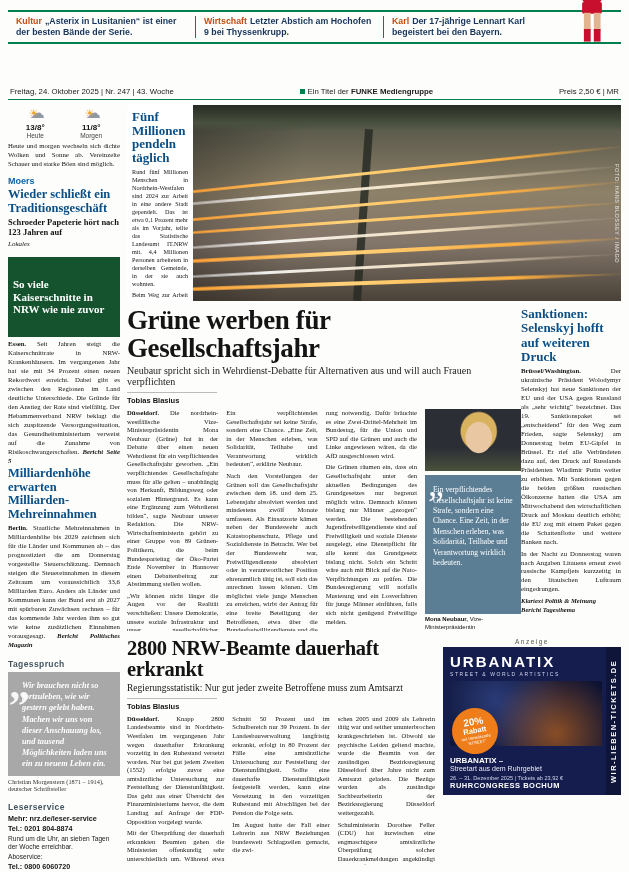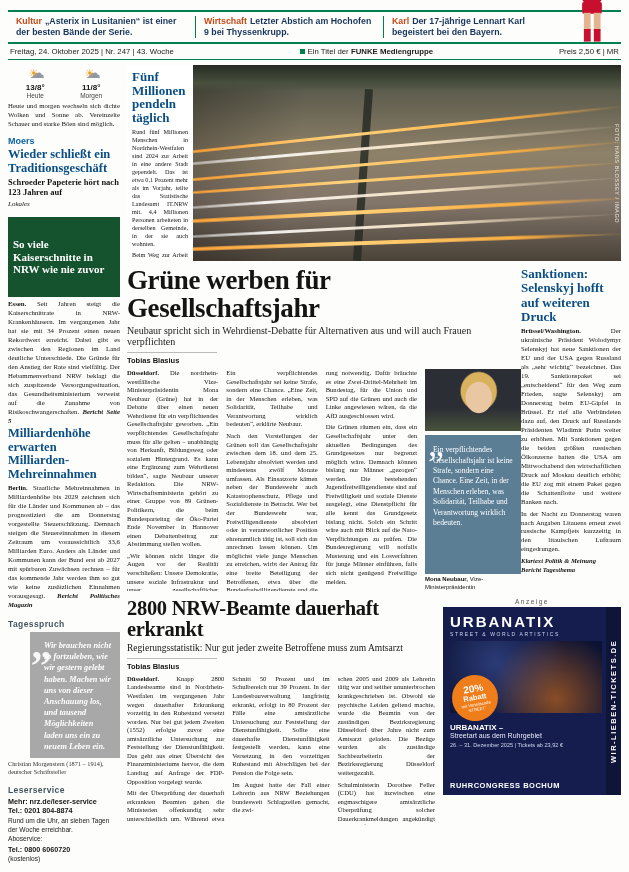--- a/index.html
+++ b/index.html
@@ -35,21 +35,21 @@
   }
   .teaser{ flex:1; padding:0 8px; font-size:8.8px; line-height:1.25; color:#17355b; font-weight:bold; }
   .teaser + .teaser{ border-left:1px solid #00804f; }
   .teaser .t-label{ color:#c64916; font-weight:bold; margin-right:3px; }
   .teaser.sport{ padding-right:58px; }
   .player{ position:absolute; right:2px; top:-52px; }
   
   .dateline{
     display:flex; justify-content:space-between; align-items:flex-end;
     font-family:"Liberation Sans",sans-serif; font-size:7.8px; color:#222;
-    padding:3px 2px; border-bottom:1.5px solid #00804f;
+    padding:3px 2px; border-bottom:1.5px solid #00804f;margin-top:40px;
   }
   .funke-sq{ display:inline-block; width:5px; height:5px; background:#00804f; margin-right:3px; }
   .dl-c strong{ font-weight:bold; }
   
   .content{ display:flex; gap:7px; margin-top:5px; height:786px; }
   .sidebar{ width:112px; flex:none; display:flex; flex-direction:column; }
   .main{ flex:1; min-width:0; display:flex; flex-direction:column; }
   
   .w-row{ display:flex; justify-content:space-around; }
   .w-item{ text-align:center; font-family:"Liberation Sans",sans-serif; }
@@ -60,21 +60,21 @@
   .w-label{ font-size:6.5px; color:#444; }
   .w-text{ font-size:6.8px; line-height:1.3; margin-top:3px; text-align:justify; }
   .kicker{ color:#0d63a8; font-family:"Liberation Sans",sans-serif; font-weight:bold; font-size:9px; margin-top:8px; }
   .s-head{ color:#0a4e86; font-weight:bold; font-size:12.5px; line-height:1.08; margin-top:2px; }
   .s-sub{ font-weight:bold; font-size:8.5px; line-height:1.15; margin-top:3px; }
   .s-ref{ font-style:italic; font-size:7px; margin-top:2px; }
   .bluebox{ background:#14532d; color:#fff; font-weight:bold; font-size:11px; line-height:1.15; padding:21px 5px; margin-top:9px; }
   .s-body{ font-size:6.8px; line-height:1.32; text-align:justify; margin-top:3px; }
   .ref-inline{ font-style:italic; font-weight:bold; }
   .side-label{ font-family:"Liberation Sans",sans-serif; font-weight:bold; font-size:8.5px; color:#44555f; margin-top:9px; letter-spacing:.4px; }
-  .quote-gray{ background:#a8a8a8; color:#fff; font-style:italic; font-weight:bold; font-size:8.3px; line-height:1.35; padding:8px 6px 6px 14px; margin-top:3px; position:relative;margin-left:22px; }
+  .quote-gray{ background:#a8a8a8; color:#fff; font-style:italic; font-weight:bold; font-size:8.3px; line-height:1.35; padding:8px 6px 6px 14px; margin-top:3px; position:relative; }
   .quote-gray::before{ content:"„"; position:absolute; left:1px; top:-16px; font-size:42px; color:rgba(255,255,255,.9); font-style:normal; }
   .attr{ font-size:6.3px; color:#333; margin-top:2px; line-height:1.25; }
   .ls{ font-family:"Liberation Sans",sans-serif; margin-top:2px; }
   .ls-bold{ font-size:7.2px; font-weight:bold; line-height:1.35; }
   .ls-reg{ font-size:6.6px; line-height:1.3; color:#222; margin:1px 0; }
   
   .photo-block{ position:relative; height:196px; overflow:hidden; flex:none; background:#6e6a5c; }
   .photo-bg{ position:absolute; inset:0;
     background:linear-gradient(100deg, rgba(0,0,0,.45), transparent 35%),
                linear-gradient(180deg,#4c5245 0%,#646151 18%,#8e8169 45%,#83766a 70%,#4a4238 100%); }
@@ -110,21 +110,21 @@
   .sank h3{ color:#0a4e86; font-weight:bold; font-size:13px; line-height:1.1; margin-bottom:3px; }
   .refs{ font-size:6.6px; font-weight:bold; margin-top:3px; line-height:1.35; }
   
   .bottom{ display:flex; gap:8px; margin-top:7px; flex:1; min-height:0; }
   .ba{ flex:1; min-width:0; }
   .ba h2{ font-size:20.5px; font-weight:bold; letter-spacing:-.3px; line-height:1.02; }
   .ba-sub{ font-size:9.5px; margin-top:3px; }
   .ba-cols{ display:flex; gap:8px; height:150px; overflow:hidden; }
   .ad-col{ width:178px; flex:none; }
   .anzeige{ text-align:center; font-family:"Liberation Sans",sans-serif; font-size:6.5px; letter-spacing:1.5px; color:#555; margin-bottom:2px; }
-  .ad{ background:#151d4f; color:#fff; height:188px; display:flex; font-family:"Liberation Sans",sans-serif; overflow:hidden; }
+  .ad{ background:#151d4f; color:#fff; height:148px; display:flex; font-family:"Liberation Sans",sans-serif; overflow:hidden; }
   .ad-main{ flex:1; min-width:0; display:flex; flex-direction:column; padding:6px 4px 5px 7px; }
   .ad-brand{ font-weight:bold; font-size:15px; letter-spacing:2px; }
   .ad-tag{ font-size:5px; letter-spacing:1.6px; color:#cfd4ea; margin-top:1px; }
   .ad-photo{ position:relative; height:72px; margin-top:4px;
     background:radial-gradient(circle at 70% 80%, rgba(240,125,26,.55), transparent 55%),
                radial-gradient(circle at 30% 30%, rgba(90,120,220,.4), transparent 60%),
                #0b1233; }
   .badge{ position:absolute; left:2px; bottom:-8px; width:46px; height:46px; border-radius:50%;
     background:#ef7d1a; color:#fff; display:flex; flex-direction:column; align-items:center; justify-content:center;
     transform:rotate(-10deg); text-align:center; line-height:1.05; }

